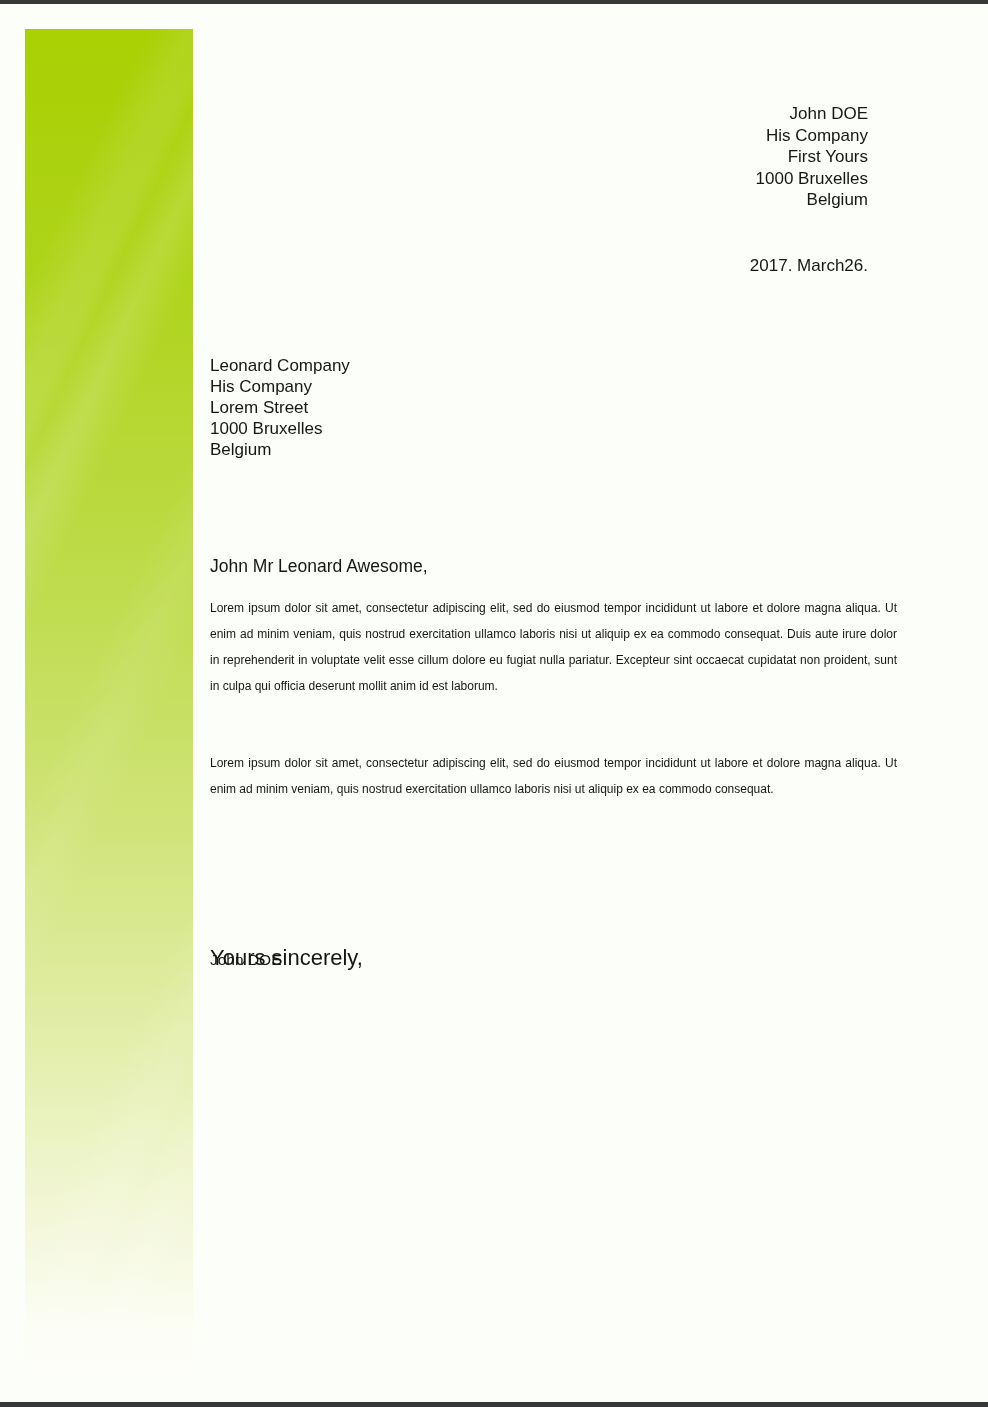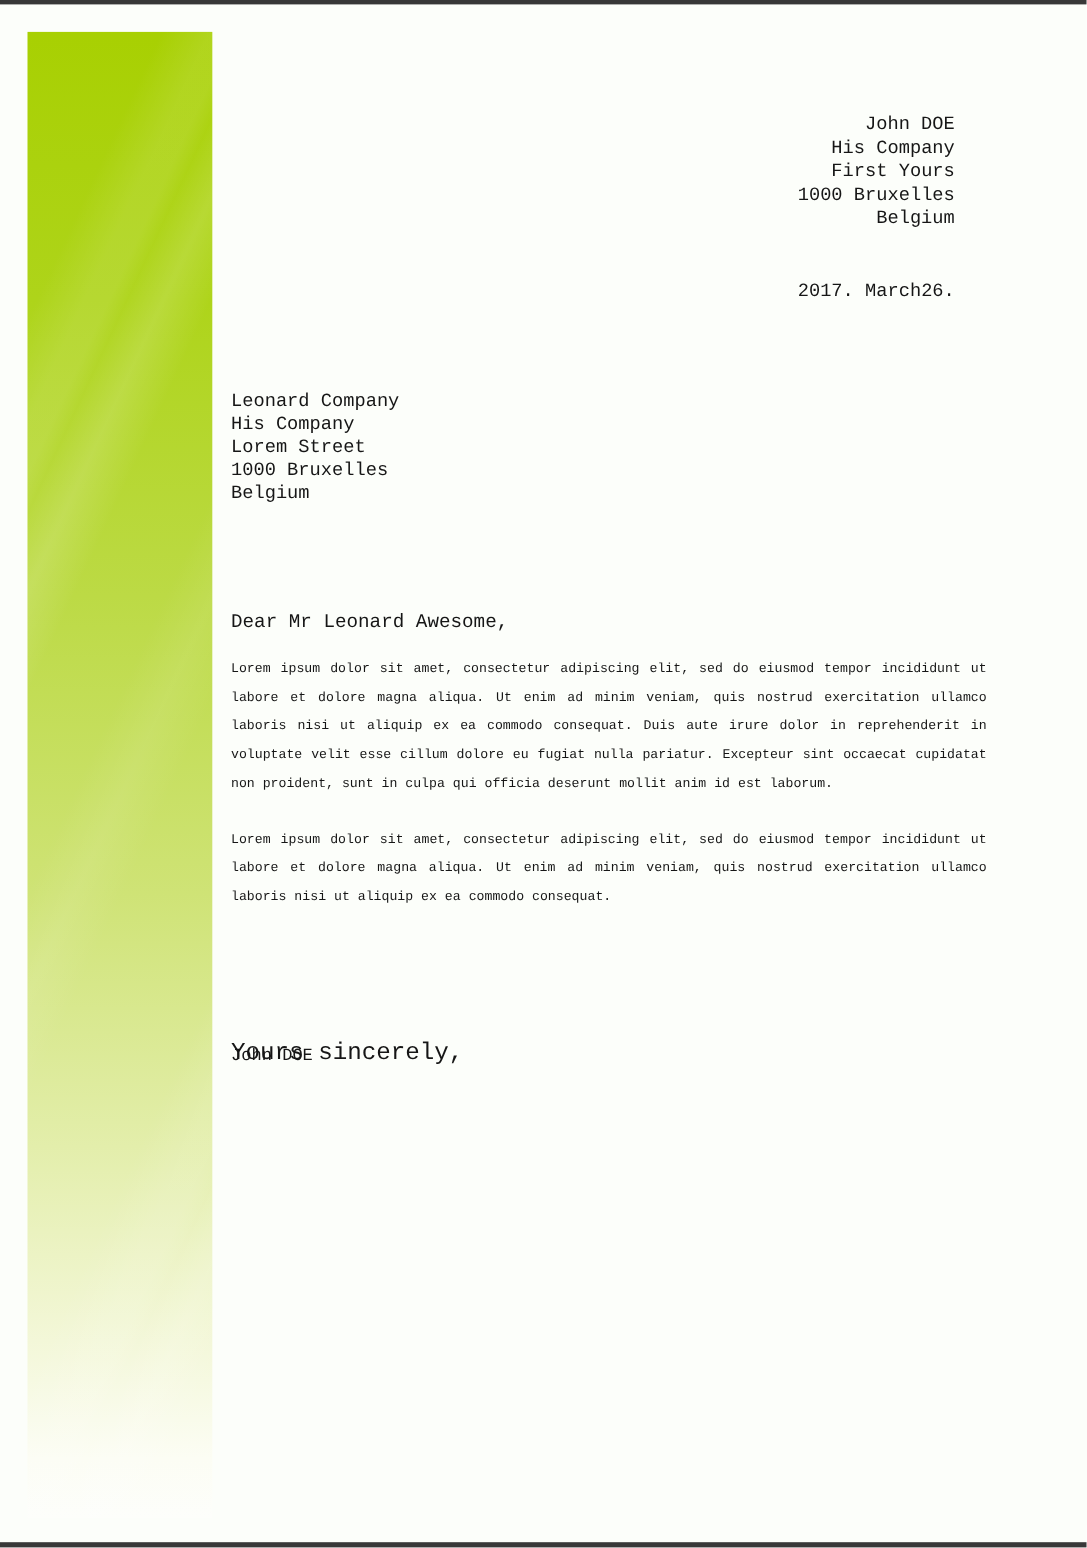--- a/index.html
+++ b/index.html
@@ -6,21 +6,21 @@
     margin: 0;
     padding: 0;
     background: #ffffff;
   }
   .page {
     position: relative;
     width: 988px;
     height: 1407px;
     background: #fcfefa;
     overflow: hidden;
-    font-family: Liberation Mono, monospace;
+    font-family: Liberation Sans, sans-serif;
     color: #161616;
   }
   .edge-border {
     position: absolute;
     left: 0;
     width: 988px;
     background: #383838;
   }
   .edge-border.top { top: 0; height: 4px; }
   .edge-border.bottom { top: 1402px; height: 5px; }
@@ -139,21 +139,21 @@
   <div class="date-line">2017. March26.</div>
 
   <div class="recipient-block">
     <div>Leonard Company</div>
     <div>His Company</div>
     <div>Lorem Street</div>
     <div>1000 Bruxelles</div>
     <div>Belgium</div>
   </div>
 
-  <div class="salutation">Dear Mr Leonard Awesome,</div>
+  <div class="salutation">John Mr Leonard Awesome,</div>
 
   <div class="body-par par-1">Lorem ipsum dolor sit amet, consectetur adipiscing elit, sed do eiusmod tempor incididunt ut labore et dolore magna aliqua. Ut enim ad minim veniam, quis nostrud exercitation ullamco laboris nisi ut aliquip ex ea commodo consequat. Duis aute irure dolor in reprehenderit in voluptate velit esse cillum dolore eu fugiat nulla pariatur. Excepteur sint occaecat cupidatat non proident, sunt in culpa qui officia deserunt mollit anim id est laborum.</div>
 
   <div class="body-par par-2">Lorem ipsum dolor sit amet, consectetur adipiscing elit, sed do eiusmod tempor incididunt ut labore et dolore magna aliqua. Ut enim ad minim veniam, quis nostrud exercitation ullamco laboris nisi ut aliquip ex ea commodo consequat.</div>
 
 
   <div class="valediction">Yours sincerely,</div>
 
   <div class="signature">John DOE</div>
 

